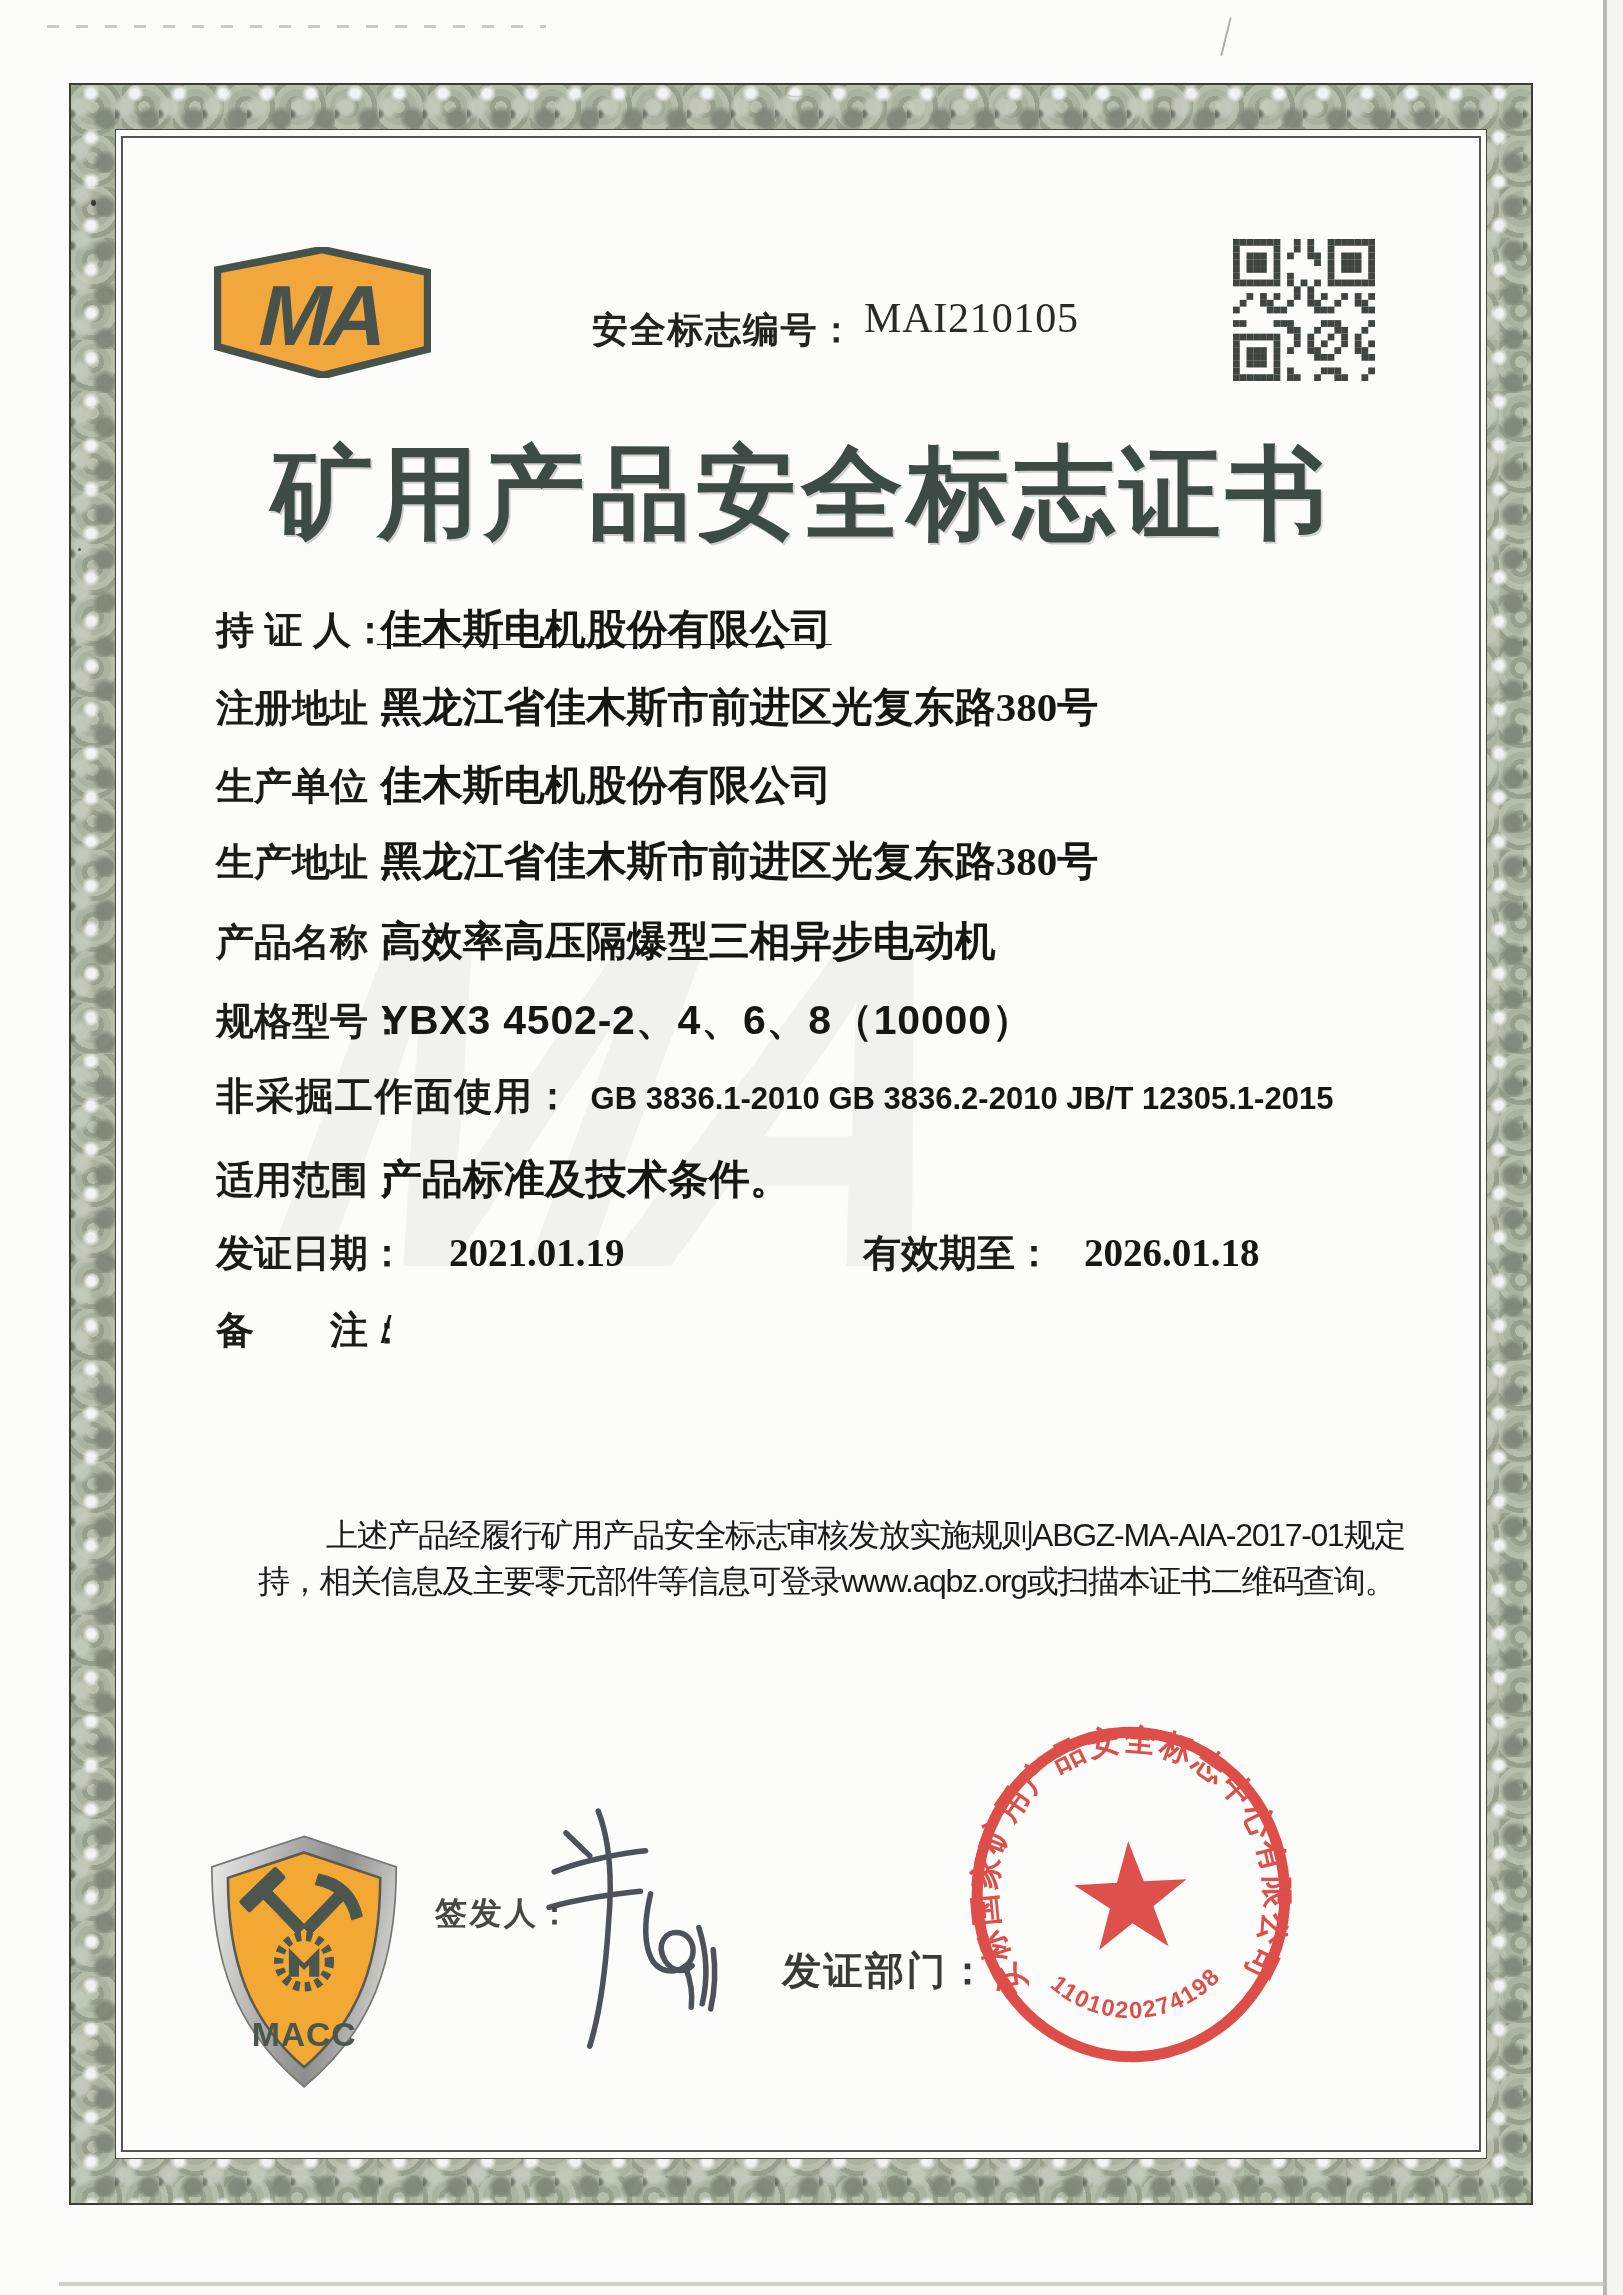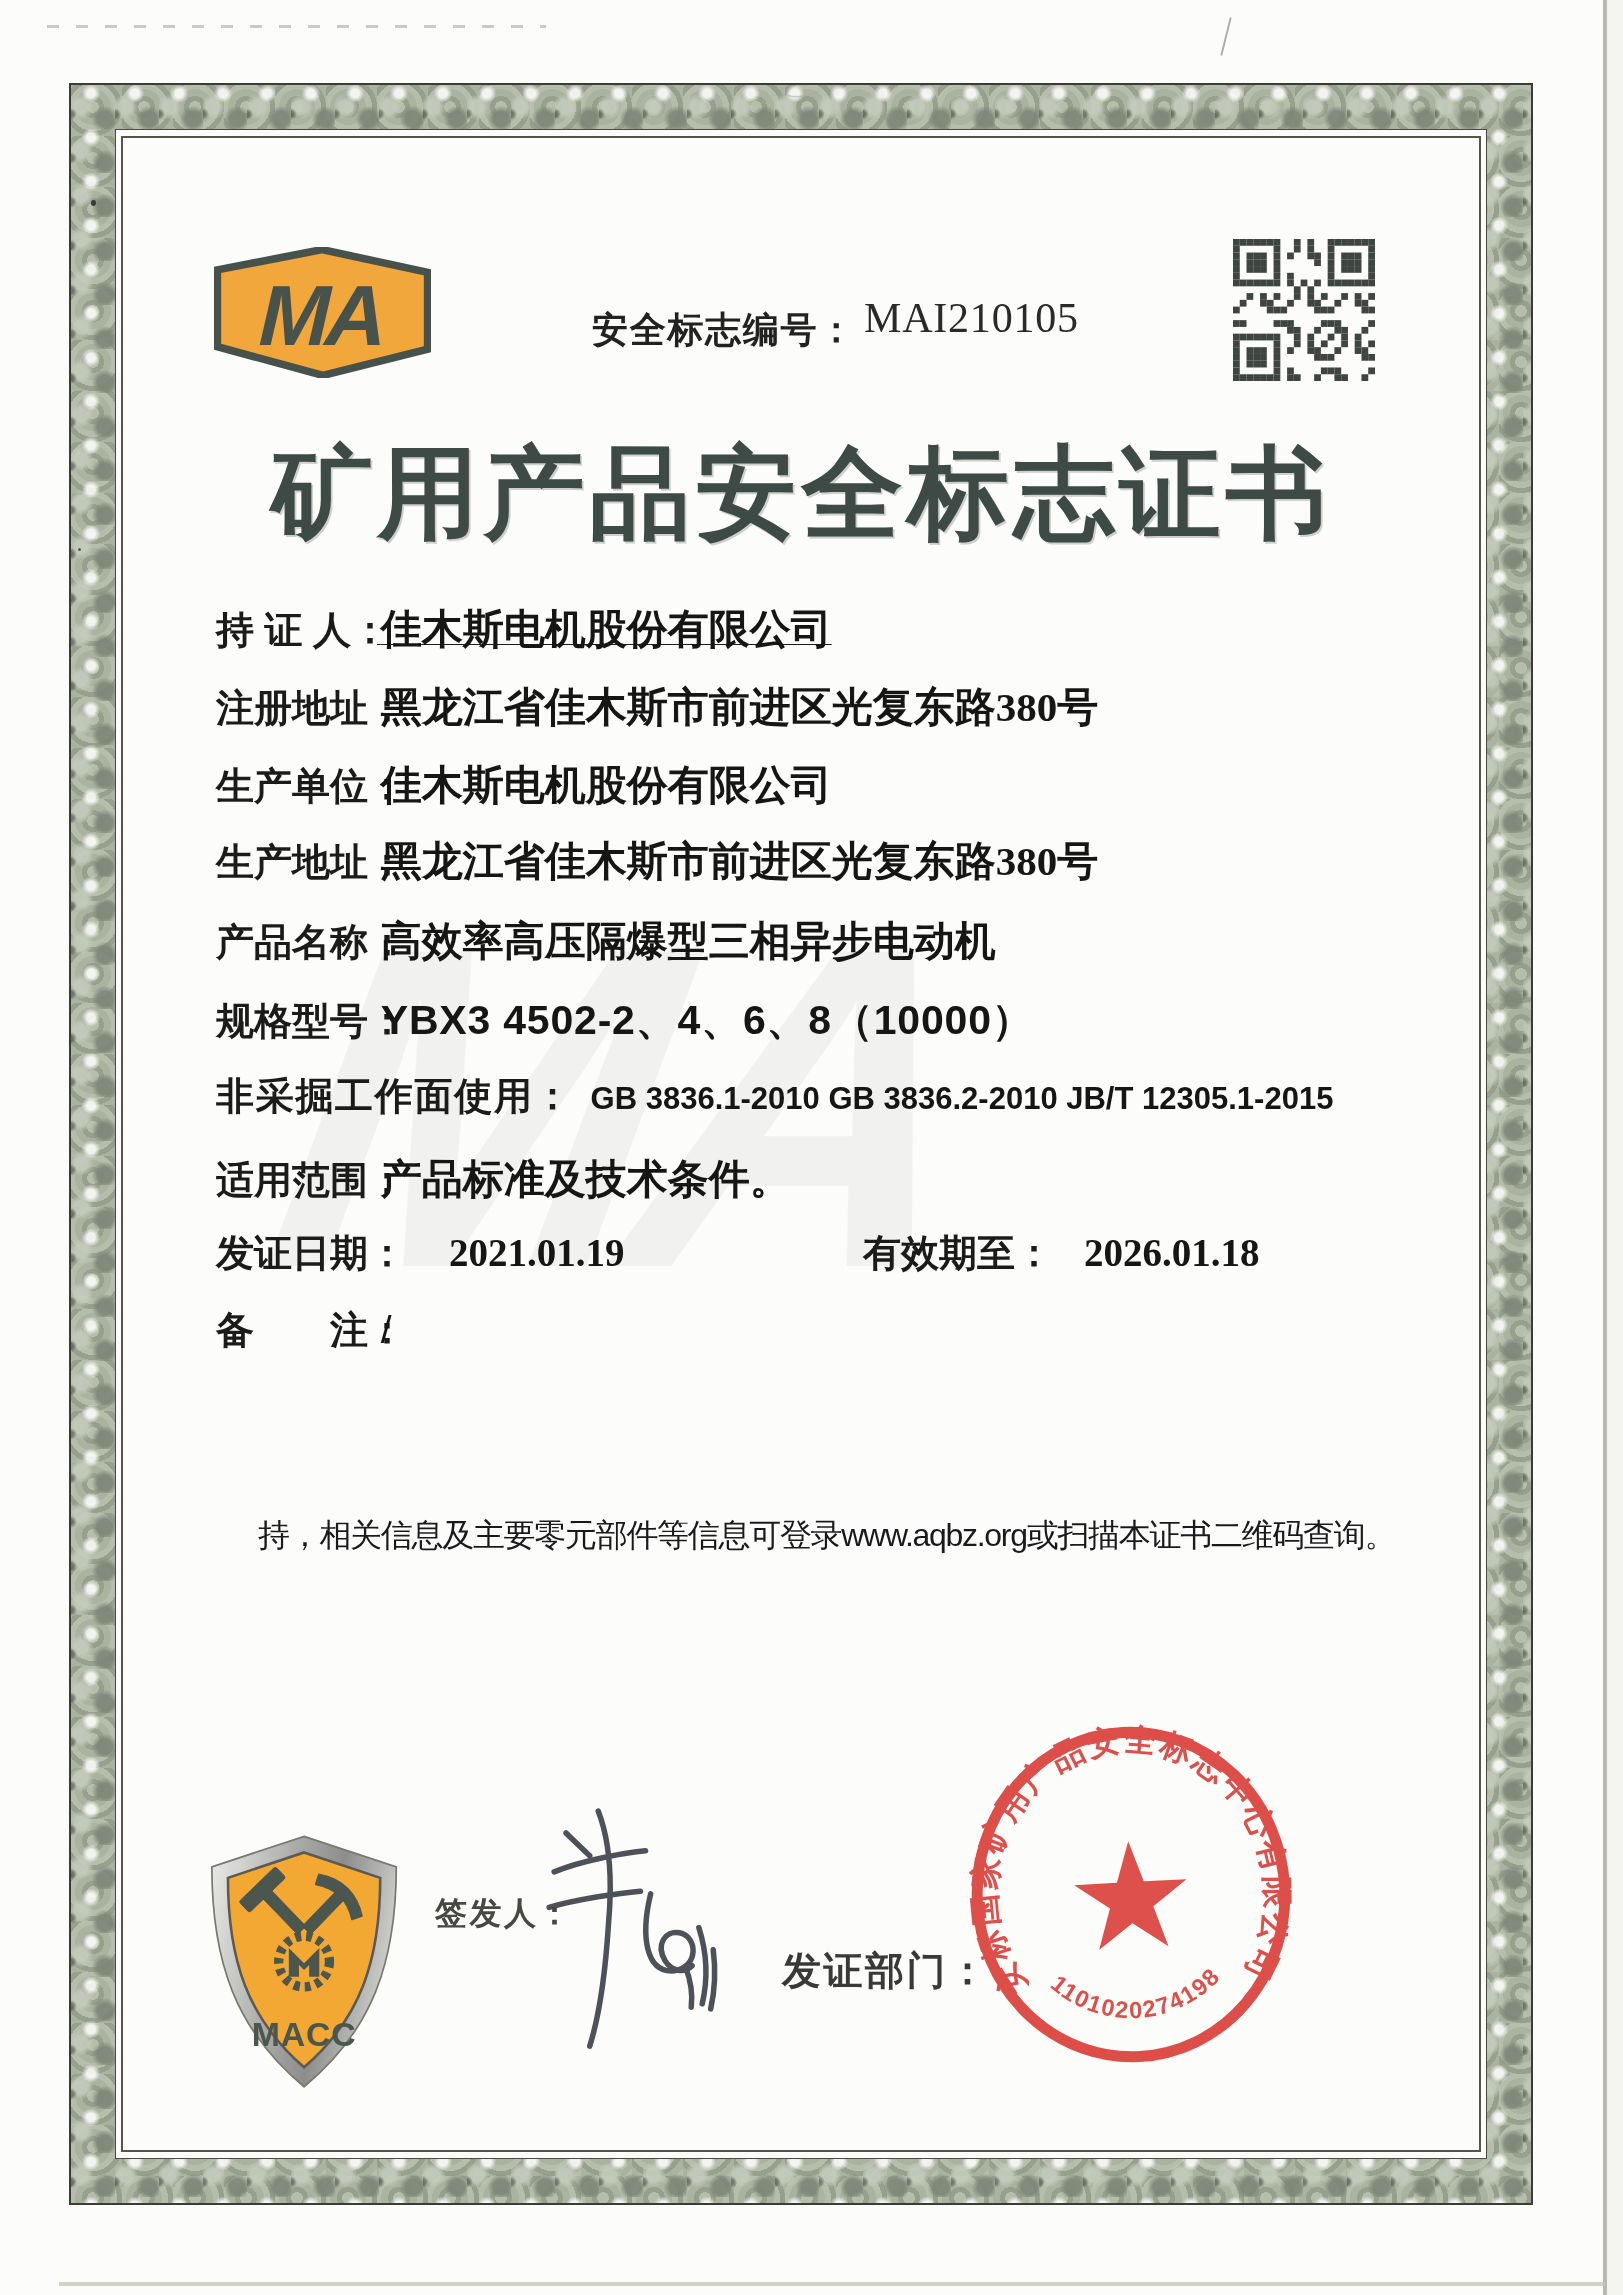--- a/index.html
+++ b/index.html
@@ -333,20 +333,21 @@
     <span class="val">2021.01.19</span>
     <span class="lbl2">有效期至：</span>
     <span class="val2">2026.01.18</span>
   </div>
   <div class="row r10">
     <span class="lbl">备　　注：</span>
     <span class="val">/</span>
   </div>
 
   <div class="statement">
+    <div class="line first">上述产品经履行矿用产品安全标志审核发放实施规则ABGZ-MA-AIA-2017-01规定</div>
     <div class="line">持，相关信息及主要零元部件等信息可登录www.aqbz.org或扫描本证书二维码查询。</div>
   </div>
 
   <svg class="macc" viewBox="0 0 235 305">
     <defs>
       <linearGradient id="sg" x1="0" y1="0" x2="1" y2="0.25">
         <stop offset="0" stop-color="#ececea"></stop>
           <stop offset="0.45" stop-color="#a9a9a7"></stop>
         <stop offset="0.7" stop-color="#8d8d8b"></stop>
           <stop offset="1" stop-color="#c9c9c7"></stop>

